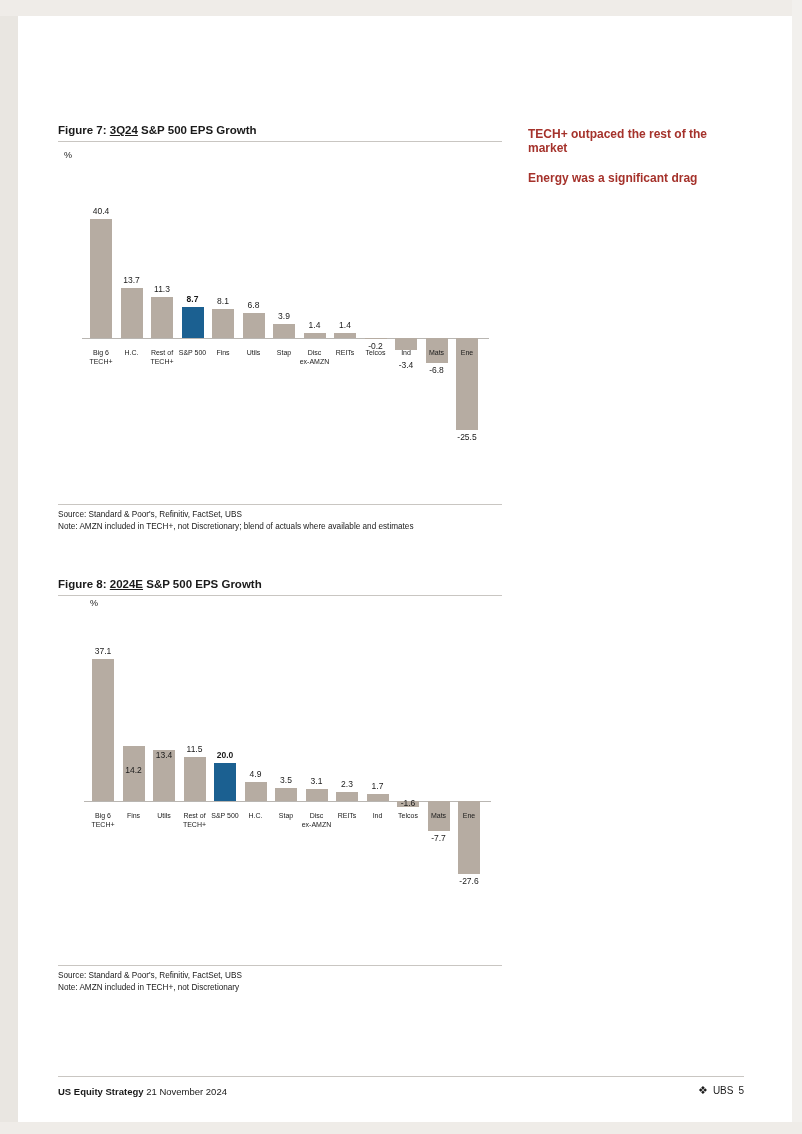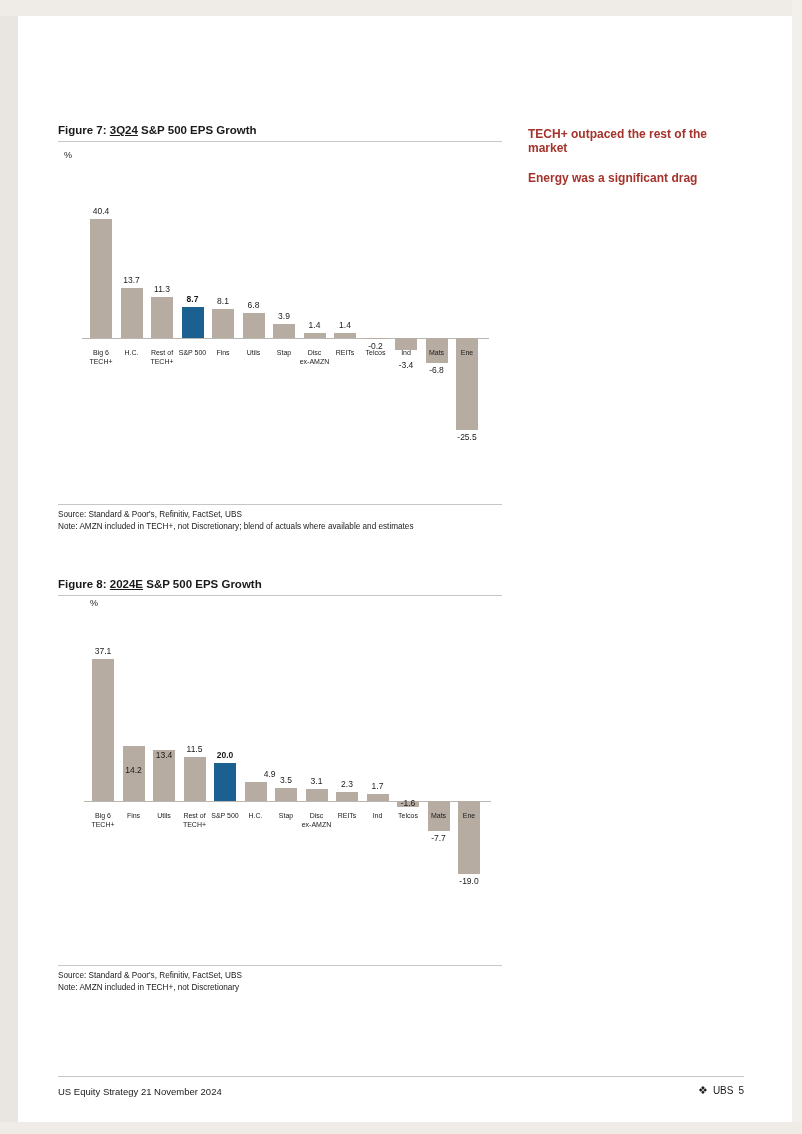--- a/index.html
+++ b/index.html
@@ -49,21 +49,21 @@
 
   
   .callout{
     position:absolute;font-size:12px;font-weight:bold;color:#a5322b;
     line-height:14px;width:210px;
   }
 
   
   .footer-rule{position:absolute;left:58px;top:1076px;width:686px;height:1px;background:#c9c6c2;}
   .footer-left{position:absolute;left:58px;top:1086px;font-size:9.5px;color:#1a1a1a;}
-  .footer-left b{font-weight:normal;}
+  .footer-left b{font-weight:bold;}
   .footer-right{position:absolute;right:58px;top:1084px;font-size:10px;color:#1a1a1a;display:flex;align-items:center;gap:5px;}
   .ubs-key{font-size:11px;}
   .pagenum{font-size:10px;}
 </style>
 </head>
 <body>
 
 <div class="page">
   <div class="edge-left"></div>
   <div class="edge-top"></div>
@@ -183,21 +183,21 @@
         <div class="clabel" style="left: 112.5px; width: 48px; top: 215px;">
           <div>Rest of</div>
           <div>TECH+</div>
         </div>
         <div class="bar hl" style="left: 156px; width: 22px; height: 38.4px; top: 166.6px;"></div>
         <div class="vlabel bold" style="left: 147px; width: 40px; top: 153.6px;">20.0</div>
         <div class="clabel" style="left: 143px; width: 48px; top: 215px;">
           <div>S&amp;P 500</div>
         </div>
         <div class="bar" style="left: 186.5px; width: 22px; height: 18.816px; top: 186.184px;"></div>
-        <div class="vlabel" style="left: 177.5px; width: 40px; top: 173.184px; text-align: right;">4.9</div>
+        <div class="vlabel" style="left: 177.5px; width: 40px; top: 173.184px;">4.9</div>
         <div class="clabel" style="left: 173.5px; width: 48px; top: 215px;">
           <div>H.C.</div>
         </div>
         <div class="bar" style="left: 217px; width: 22px; height: 13.44px; top: 191.56px;"></div>
         <div class="vlabel" style="left: 208px; width: 40px; top: 178.56px;">3.5</div>
         <div class="clabel" style="left: 204px; width: 48px; top: 215px;">
           <div>Stap</div>
         </div>
         <div class="bar" style="left: 247.5px; width: 22px; height: 11.904px; top: 193.096px;"></div>
         <div class="vlabel" style="left: 238.5px; width: 40px; top: 180.096px;">3.1</div>
@@ -219,21 +219,21 @@
         <div class="vlabel" style="left: 330px; width: 40px; top: 202px;">-1.6</div>
         <div class="clabel" style="left: 326px; width: 48px; top: 215px;">
           <div>Telcos</div>
         </div>
         <div class="bar" style="left: 369.5px; width: 22px; height: 29.568px; top: 205px;"></div>
         <div class="vlabel" style="left: 360.5px; width: 40px; top: 236.568px;">-7.7</div>
         <div class="clabel" style="left: 356.5px; width: 48px; top: 215px;">
           <div>Mats</div>
         </div>
         <div class="bar" style="left: 400px; width: 22px; height: 72.96px; top: 205px;"></div>
-        <div class="vlabel" style="left: 391px; width: 40px; top: 279.96px;">-19.0</div>
+        <div class="vlabel" style="left: 391px; width: 40px; top: 279.96px;">-27.6</div>
         <div class="clabel" style="left: 387px; width: 48px; top: 215px;">
           <div>Ene</div>
         </div>
       </div>
     <div class="src">
       <div>Source: Standard &amp; Poor's, Refinitiv, FactSet, UBS</div>
       <div>Note: AMZN included in TECH+, not Discretionary</div>
     </div>
   </div>
 

